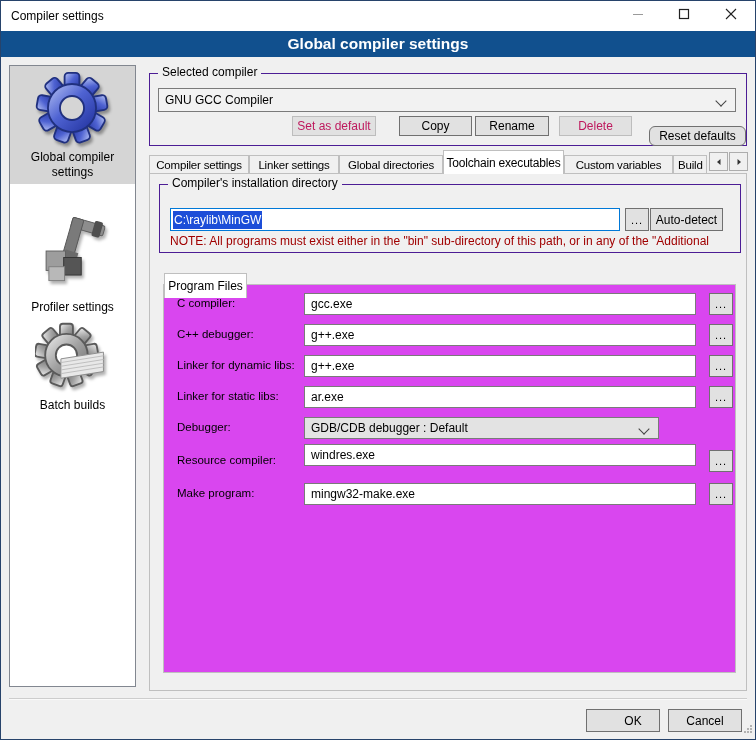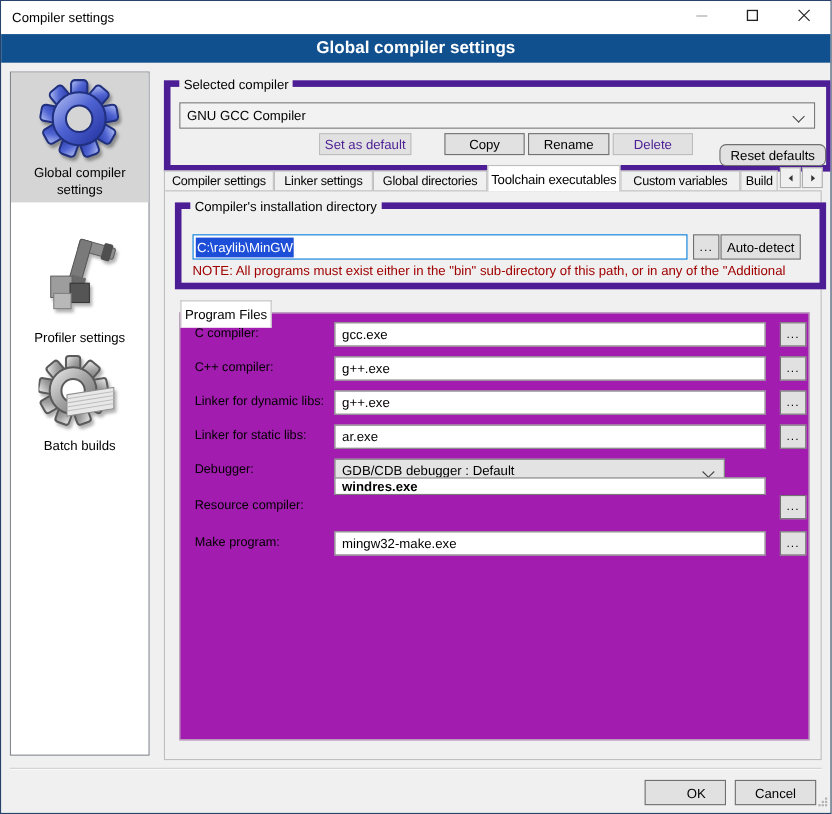--- a/index.html
+++ b/index.html
@@ -13,42 +13,42 @@
   .title-text{left:10px;top:8px;font-size:12px;white-space:nowrap;}
   .capbtn{top:0;width:46px;height:29px;display:flex;align-items:center;justify-content:center;}
   
   .header{left:0;top:30px;width:754px;height:26px;display:flex;align-items:center;justify-content:center;
           color:#fff;font-weight:bold;font-size:15.5px;}
   
   .sidebar{left:8px;top:64px;width:125px;height:620px;background:#fff;border:1px solid #828790;}
   .side-item{left:0;width:125px;text-align:center;}
   .side-label{width:125px;text-align:center;font-size:12px;line-height:15px;}
   
-  .groupbox{border:6px solid #4c1d95;background:#f0f0f0;}
+  .groupbox{border:1px solid #4c1d95;background:#f0f0f0;}
   .grouplabel{position:absolute;top:-9px;left:8px;background:#f0f0f0;padding:0 4px;font-size:12px;white-space:nowrap;}
   
   .btn{background:#e1e1e1;border:1px solid #707070;display:flex;align-items:center;justify-content:center;
        font-size:12px;white-space:nowrap;box-sizing:border-box;}
-  .btn.disabled{border-color:#bdbdbd;color:#4c1d95;}
+  .btn.disabled{border-color:#bdbdbd;color:#be185d;margin-left:7px;}
   
   .combo{background:#f2f2f2;border:1px solid #7a7a7a;box-sizing:border-box;display:flex;align-items:center;}
   .combo .val{padding-left:6px;white-space:nowrap;overflow:hidden;}
   .chev{position:absolute;right:10px;top:7px;width:7px;height:7px;border-right:1.5px solid #444;
         border-bottom:1.5px solid #444;transform:rotate(45deg);}
   
   .tab{top:154px;height:19px;background:#f0f0f0;border:1px solid #bfbfbf;border-bottom:none;box-sizing:border-box;
        display:flex;align-items:center;justify-content:center;font-size:11.5px;letter-spacing:-0.2px;
        white-space:nowrap;overflow:hidden;z-index:1;}
   .tab.active{top:149px;height:24px;background:#ffffff;z-index:3;font-size:12px;}
   .tabpage{left:148px;top:172px;width:598px;height:518px;border:1px solid #bfbfbf;background:#f0f0f0;box-sizing:border-box;z-index:2;}
   
   .subtab{height:21px;background:#f0f0f0;border:1px solid #bfbfbf;border-bottom:none;box-sizing:border-box;
           display:flex;align-items:center;justify-content:center;font-size:12px;white-space:nowrap;z-index:1;}
   .subtab.active{background:#fff;z-index:3;margin-top:13px;}
-  .innerpanel{left:162px;top:283px;width:573px;height:389px;background:#a21caf;border:1px solid #bfbfbf;box-sizing:border-box;z-index:2;padding-left:23px;}
+  .innerpanel{left:162px;top:283px;width:573px;height:389px;background:#d946ef;border:1px solid #bfbfbf;box-sizing:border-box;z-index:2;padding-left:23px;}
   
   .tfield{background:#fff;border:1px solid #7a7a7a;box-sizing:border-box;display:flex;align-items:center;
           padding-left:6px;font-size:12px;white-space:nowrap;overflow:hidden;}
   .rowlabel{font-size:11.5px;white-space:nowrap;}
   .browse{width:24px;height:22px;font-size:11px;letter-spacing:1px;}
   .smallarrow{width:19px;height:19px;background:#f0f0f0;border:1px solid #adadad;box-sizing:border-box;
               display:flex;align-items:center;justify-content:center;}
   .sep{left:8px;top:697px;width:738px;height:0;border-top:1px solid #cdcdcd;border-bottom:1px solid #fafafa;}
   .notetext{color:#a00000;font-size:12px;white-space:nowrap;overflow:hidden;}
 </style>
@@ -214,40 +214,40 @@
 
   <div class="abs subtab active" style="left:163px;top:259px;width:83px;height:25px;">Program Files</div>
   <div class="abs subtab" style="left:246px;top:262px;width:96px;">Additional Paths</div>
 
   <div class="abs innerpanel">
 
     <div class="abs rowlabel" style="left:13px;top:12px;">C compiler:</div>
     <div class="abs tfield" style="left:140px;top:8px;width:392px;height:22px;">gcc.exe</div>
     <div class="abs btn browse" style="left:545px;top:8px;">...</div>
 
-    <div class="abs rowlabel" style="left:13px;top:43px;">C++ compiler:</div>
+    <div class="abs rowlabel" style="left:13px;top:43px;">C++ debugger:</div>
     <div class="abs tfield" style="left:140px;top:39px;width:392px;height:22px;">g++.exe</div>
     <div class="abs btn browse" style="left:545px;top:39px;">...</div>
 
     <div class="abs rowlabel" style="left:13px;top:74px;">Linker for dynamic libs:</div>
     <div class="abs tfield" style="left:140px;top:70px;width:392px;height:22px;">g++.exe</div>
     <div class="abs btn browse" style="left:545px;top:70px;">...</div>
 
     <div class="abs rowlabel" style="left:13px;top:105px;">Linker for static libs:</div>
     <div class="abs tfield" style="left:140px;top:101px;width:392px;height:22px;">ar.exe</div>
     <div class="abs btn browse" style="left:545px;top:101px;">...</div>
 
     <div class="abs rowlabel" style="left:13px;top:136px;">Debugger:</div>
     <div class="abs combo" style="left:140px;top:132px;width:355px;height:22px;background:#e3e3e3;">
       <span class="val">GDB/CDB debugger : Default</span>
       <span class="chev"></span>
     </div>
 
     <div class="abs rowlabel" style="left:13px;top:169px;">Resource compiler:</div>
-    <div class="abs tfield" style="left:140px;top:149px;width:392px;height:16px;font-weight:bold;">windres.exe</div>
+    <div class="abs tfield" style="left:140px;top:159px;width:392px;height:22px;">windres.exe</div>
     <div class="abs btn browse" style="left:545px;top:165px;">...</div>
 
     <div class="abs rowlabel" style="left:13px;top:202px;">Make program:</div>
     <div class="abs tfield" style="left:140px;top:198px;width:392px;height:22px;">mingw32-make.exe</div>
     <div class="abs btn browse" style="left:545px;top:198px;">...</div>
   </div>
 
   <div class="abs sep"></div>
   <div class="abs btn" style="left:585px;top:708px;width:74px;height:23px;padding-left:20px;">OK</div>
   <div class="abs btn" style="left:667px;top:708px;width:74px;height:23px;">Cancel</div>

